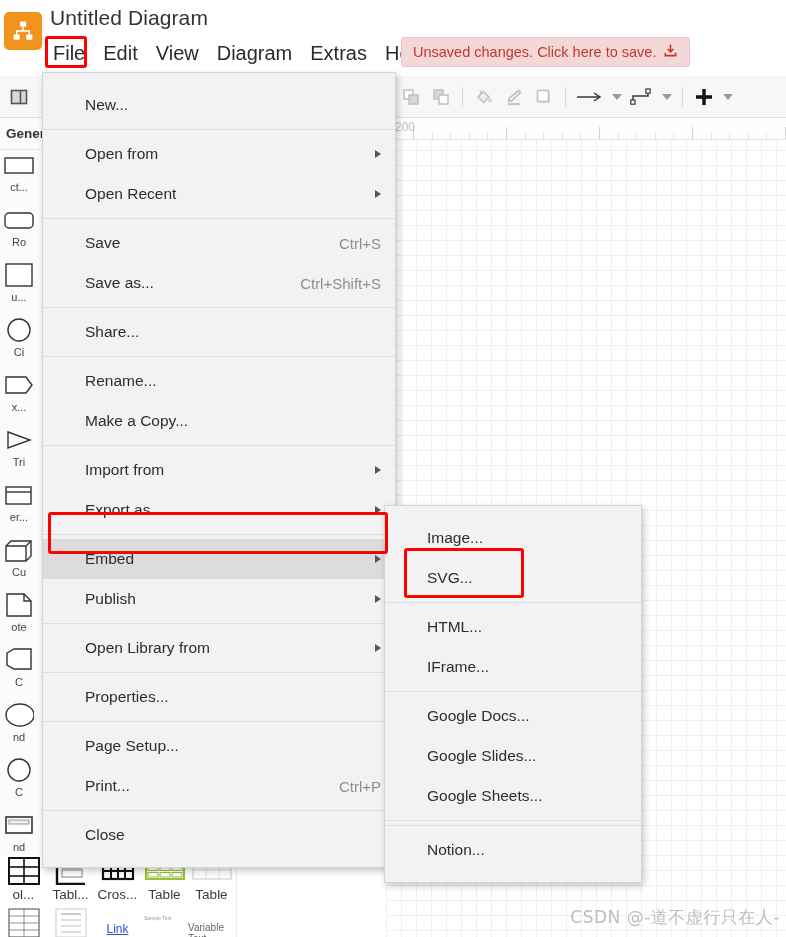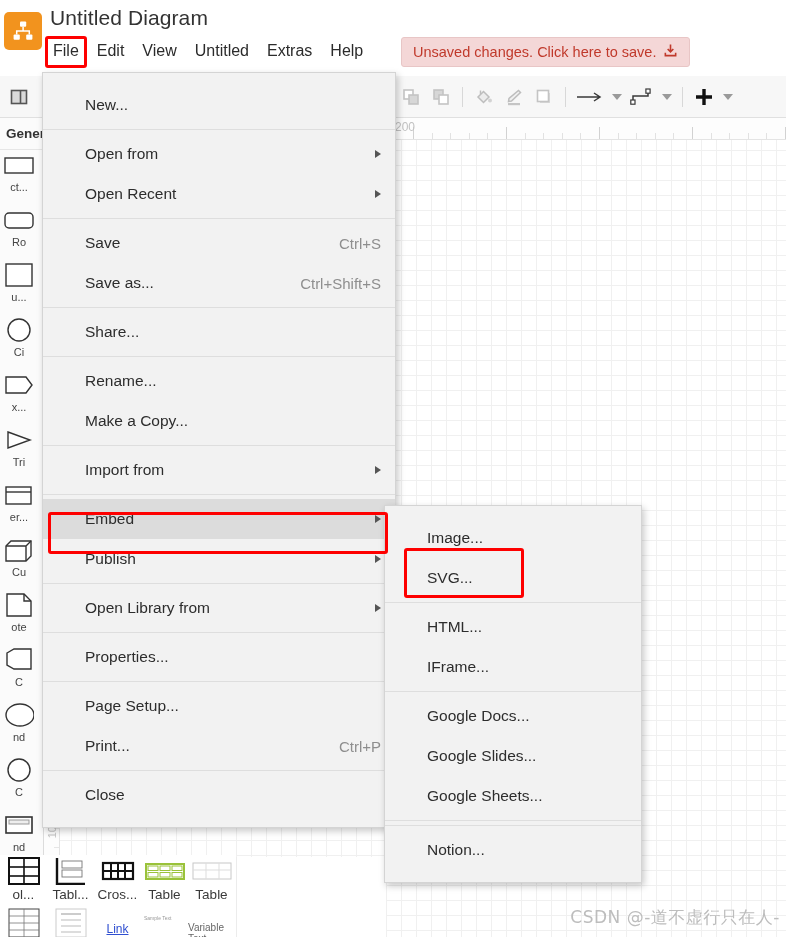--- a/index.html
+++ b/index.html
@@ -26,21 +26,21 @@
   .title {
     position: absolute; left: 50px; top: 6px;
     font-size: 21px; color: #333333; letter-spacing: .1px;
     white-space: nowrap;
   }
   .menubar {
     position: absolute; left: 44px; top: 39px;
     display: flex; align-items: center; gap: 0px;
   }
   .menubar .mi {
-    font-size: 16px; color: #2b2b2b;
+    font-size: 20px; color: #2b2b2b;
     padding: 3px 9px; cursor: default; white-space: nowrap;
   }
   .menubar .mi.active-file {
     position: relative;
     background: #ffffff;
   }
   .redbox {
     position: absolute; border: 3px solid #fe0000; border-radius: 3px;
     pointer-events: none; z-index: 90;
   }
@@ -231,21 +231,21 @@
         <path d="M12.1 7.7 L12.1 12 M5.7 15.5 L5.7 12 L18.3 12 L18.3 15.5" stroke="#fff" stroke-width="1.5" fill="none"></path>
       </svg>
     </div>
 
     <div class="title">Untitled Diagram</div>
 
     <div class="menubar">
       <div class="mi active-file">File</div>
       <div class="mi">Edit</div>
       <div class="mi">View</div>
-      <div class="mi">Untitled</div>
+      <div class="mi">Diagram</div>
       <div class="mi">Extras</div>
       <div class="mi">Help</div>
     </div>
 
     <div class="savebar">
       <span>Unsaved changes. Click here to save.</span>
       <span>
         <svg width="15" height="15" viewBox="0 0 16 16">
           <path d="M8 1.5 L8 9 M5 6.4 L8 9.5 L11 6.4" stroke="#c0392b" stroke-width="1.7" fill="none"></path>
           <path d="M2.5 10.5 L2.5 13.5 L13.5 13.5 L13.5 10.5" stroke="#c0392b" stroke-width="1.7" fill="none"></path>
@@ -686,20 +686,24 @@
         <span>Rename...</span>
       </div>
       <div class="mrow">
         <span>Make a Copy...</span>
       </div>
       <div class="msep"></div>
       <div class="mrow">
         <span>Import from</span>
         <span class="arrow"></span>
       </div>
+      <div class="mrow">
+        <span>Export as</span>
+        <span class="arrow"></span>
+      </div>
       <div class="msep"></div>
       <div class="mrow hl">
         <span>Embed</span>
         <span class="arrow"></span>
       </div>
       <div class="mrow">
         <span>Publish</span>
         <span class="arrow"></span>
       </div>
       <div class="msep"></div>

